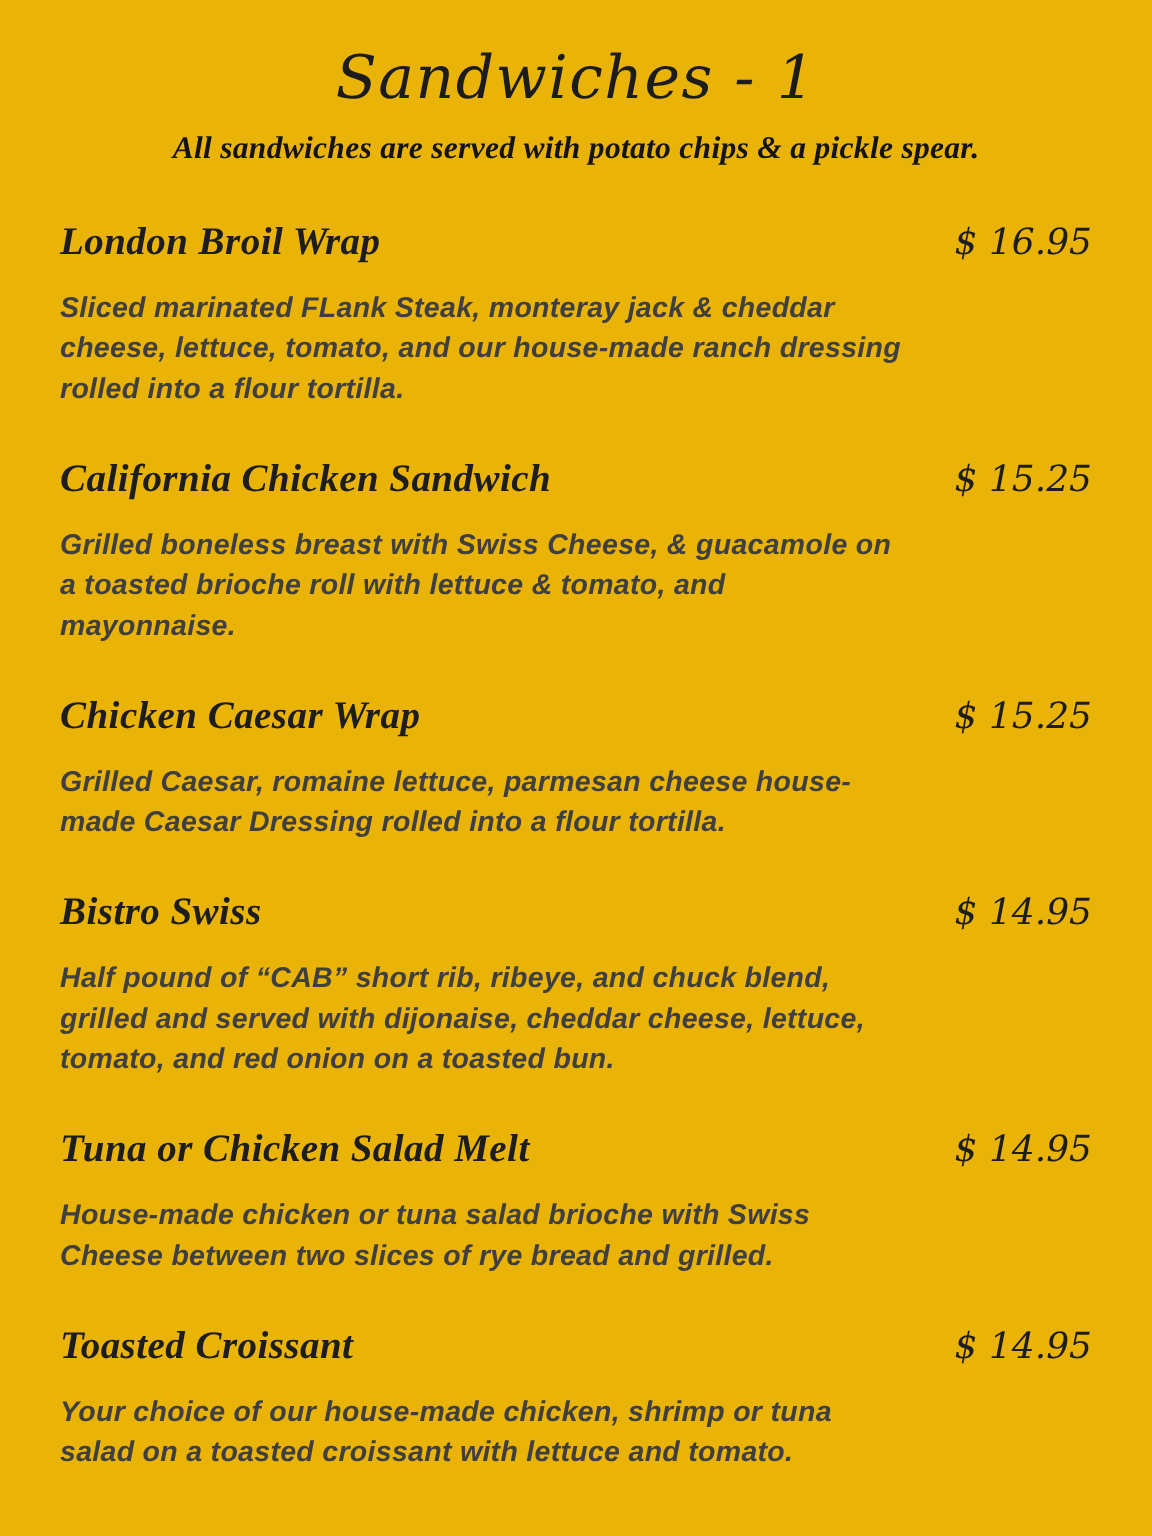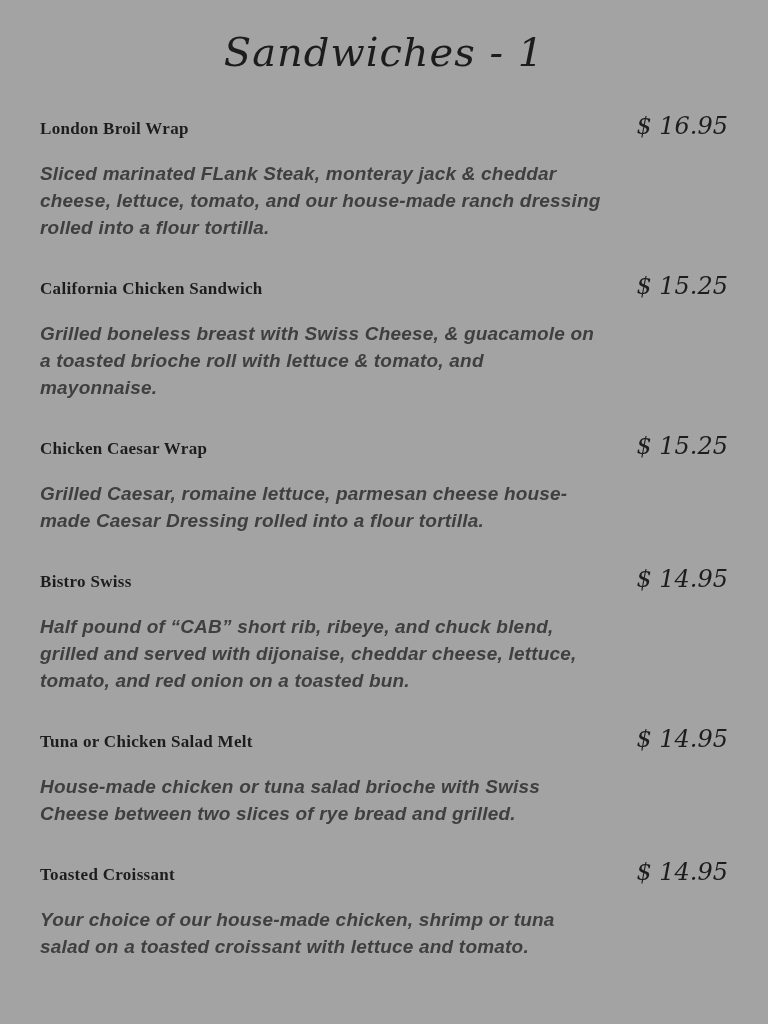--- a/index.html
+++ b/index.html
@@ -4,21 +4,21 @@
 <style>
   * { margin: 0; padding: 0; box-sizing: border-box; }
   html, body {
     width: 768px;
     background: #ffffff;
     font-family: "Liberation Serif", serif;
   }
   .page {
     width: 768px;
     height: 1024px;
-    background: #a3a3a3;
+    background: #eab308;
     padding: 26px 40px 0 40px;
     overflow: hidden;
   }
   .menu-header { text-align: center; margin-bottom: 34px; }
   .menu-title {
     font-family: "DejaVu Serif", serif;
     font-style: italic;
     font-weight: 400;
     font-size: 40px;
     line-height: 52px;
@@ -36,22 +36,23 @@
     letter-spacing: 0.2px;
   }
   .menu-item { margin-bottom: 31px; }
   .item-header {
     display: flex;
     justify-content: space-between;
     align-items: baseline;
   }
   .item-name {
     font-family: "Liberation Serif", serif;
+    font-style: italic;
     font-weight: 700;
-    font-size: 17px;
+    font-size: 26px;
     line-height: 30px;
     color: #1d1d1d;
     letter-spacing: 0.3px;
   }
   .item-price {
     font-family: "DejaVu Serif", serif;
     font-style: italic;
     font-weight: 400;
     font-size: 24px;
     color: #1d1d1d;
@@ -69,20 +70,21 @@
     margin-top: 16px;
   }
 </style>
 </head>
 <body>
 
 <div class="page">
 
   <div class="menu-header">
     <h1 class="menu-title">Sandwiches - 1</h1>
+    <p class="menu-subtitle">All sandwiches are served with potato chips &amp; a pickle spear.</p>
   </div>
 
   <div>
 
     <section class="menu-item">
       <div class="item-header">
         <h2 class="item-name">London Broil Wrap</h2>
         <span class="item-price">$ 16.95</span>
       </div>
       <p class="item-desc">Sliced marinated FLank Steak, monteray jack &amp; cheddar cheese, lettuce, tomato, and our house-made ranch dressing rolled into a flour tortilla.</p>

